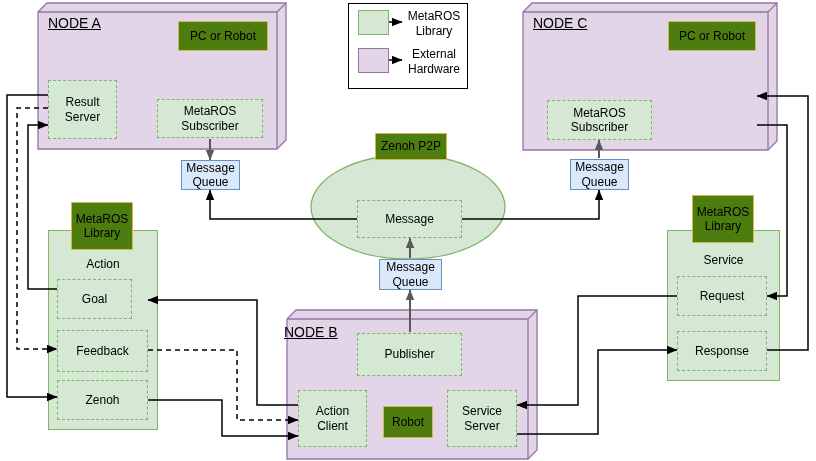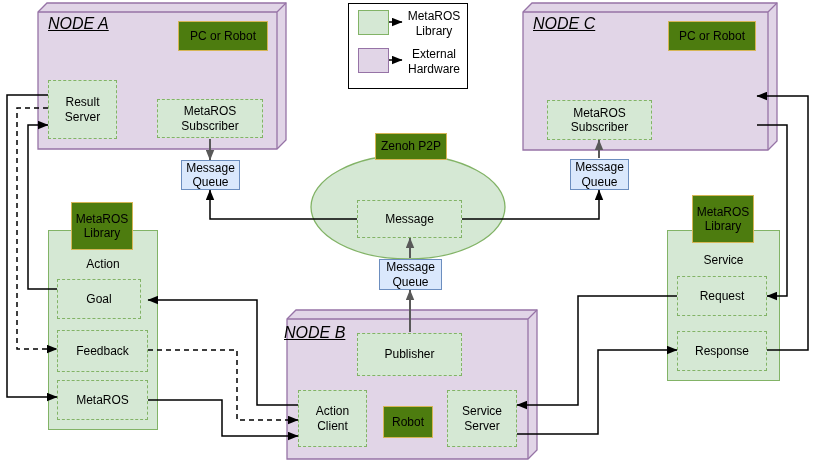--- a/index.html
+++ b/index.html
@@ -6,21 +6,21 @@
   #canvas{position:relative;width:816px;height:461px;background:#ffffff;
           font-family:"Liberation Sans",sans-serif;color:#000;overflow:hidden;}
   svg.layer{position:absolute;left:0;top:0;pointer-events:none;}
   .box{position:absolute;display:flex;align-items:center;justify-content:center;
        text-align:center;font-size:12px;line-height:1.2;box-sizing:border-box;}
   .green-dashed{background:#d5e8d4;border:1.4px dashed #82b366;}
   .green-solid{background:#d5e8d4;border:1.2px solid #82b366;}
   .yellow{background:#4d7c0f;border:1.2px solid #d6b656;}
   .blue{background:#dae8fc;border:1.2px solid #6c8ebf;justify-content:flex-end;}
   .legend-frame{background:#fff;border:1.4px solid #000;}
-  .node-title{position:absolute;font-size:16px;text-decoration:underline;white-space:nowrap;font-style:italic;}
+  .node-title{position:absolute;font-size:14px;text-decoration:underline;white-space:nowrap;}
   .group-label{position:absolute;font-size:12px;text-align:center;}
   .topic-label{position:absolute;font-size:17px;text-align:center;}
   .legend-text{position:absolute;font-size:12px;text-align:center;line-height:1.25;}
 </style>
 </head>
 <body>
 
 <div id="canvas">
 
   <svg class="layer" width="816" height="461">
@@ -82,28 +82,28 @@
     </div>
   <div class="box blue" style="left:379px;top:259px;width:63px;height:31px;">
       <span>Message Queue</span>
     </div>
 
   <div class="box green-solid" style="left:48px;top:230px;width:110px;height:200px;"></div>
   <div class="box yellow" style="left:71px;top:202px;width:62px;height:48px;">
       <span>MetaROS Library</span>
     </div>
   <div class="group-label" style="left:48px;top:257px;width:110px;">Action</div>
-  <div class="box green-dashed" style="left:57px;top:279px;width:84px;height:40px;align-items:center;">
+  <div class="box green-dashed" style="left:57px;top:279px;width:75px;height:40px;align-items:center;">
       <span>Goal</span>
     </div>
   <div class="box green-dashed" style="left:57px;top:330px;width:91px;height:42px;">
       <span>Feedback</span>
     </div>
   <div class="box green-dashed" style="left:57px;top:380px;width:91px;height:40px;">
-      <span>MetaROS</span>
+      <span>Zenoh</span>
     </div>
 
   <div class="box green-solid" style="left:667px;top:230px;width:113px;height:151px;"></div>
   <div class="box yellow" style="left:692px;top:195px;width:62px;height:48px;">
       <span>MetaROS Library</span>
     </div>
   <div class="group-label" style="left:667px;top:253px;width:113px;">Service</div>
   <div class="box green-dashed" style="left:677px;top:276px;width:90px;height:40px;">
       <span>Request</span>
     </div>

